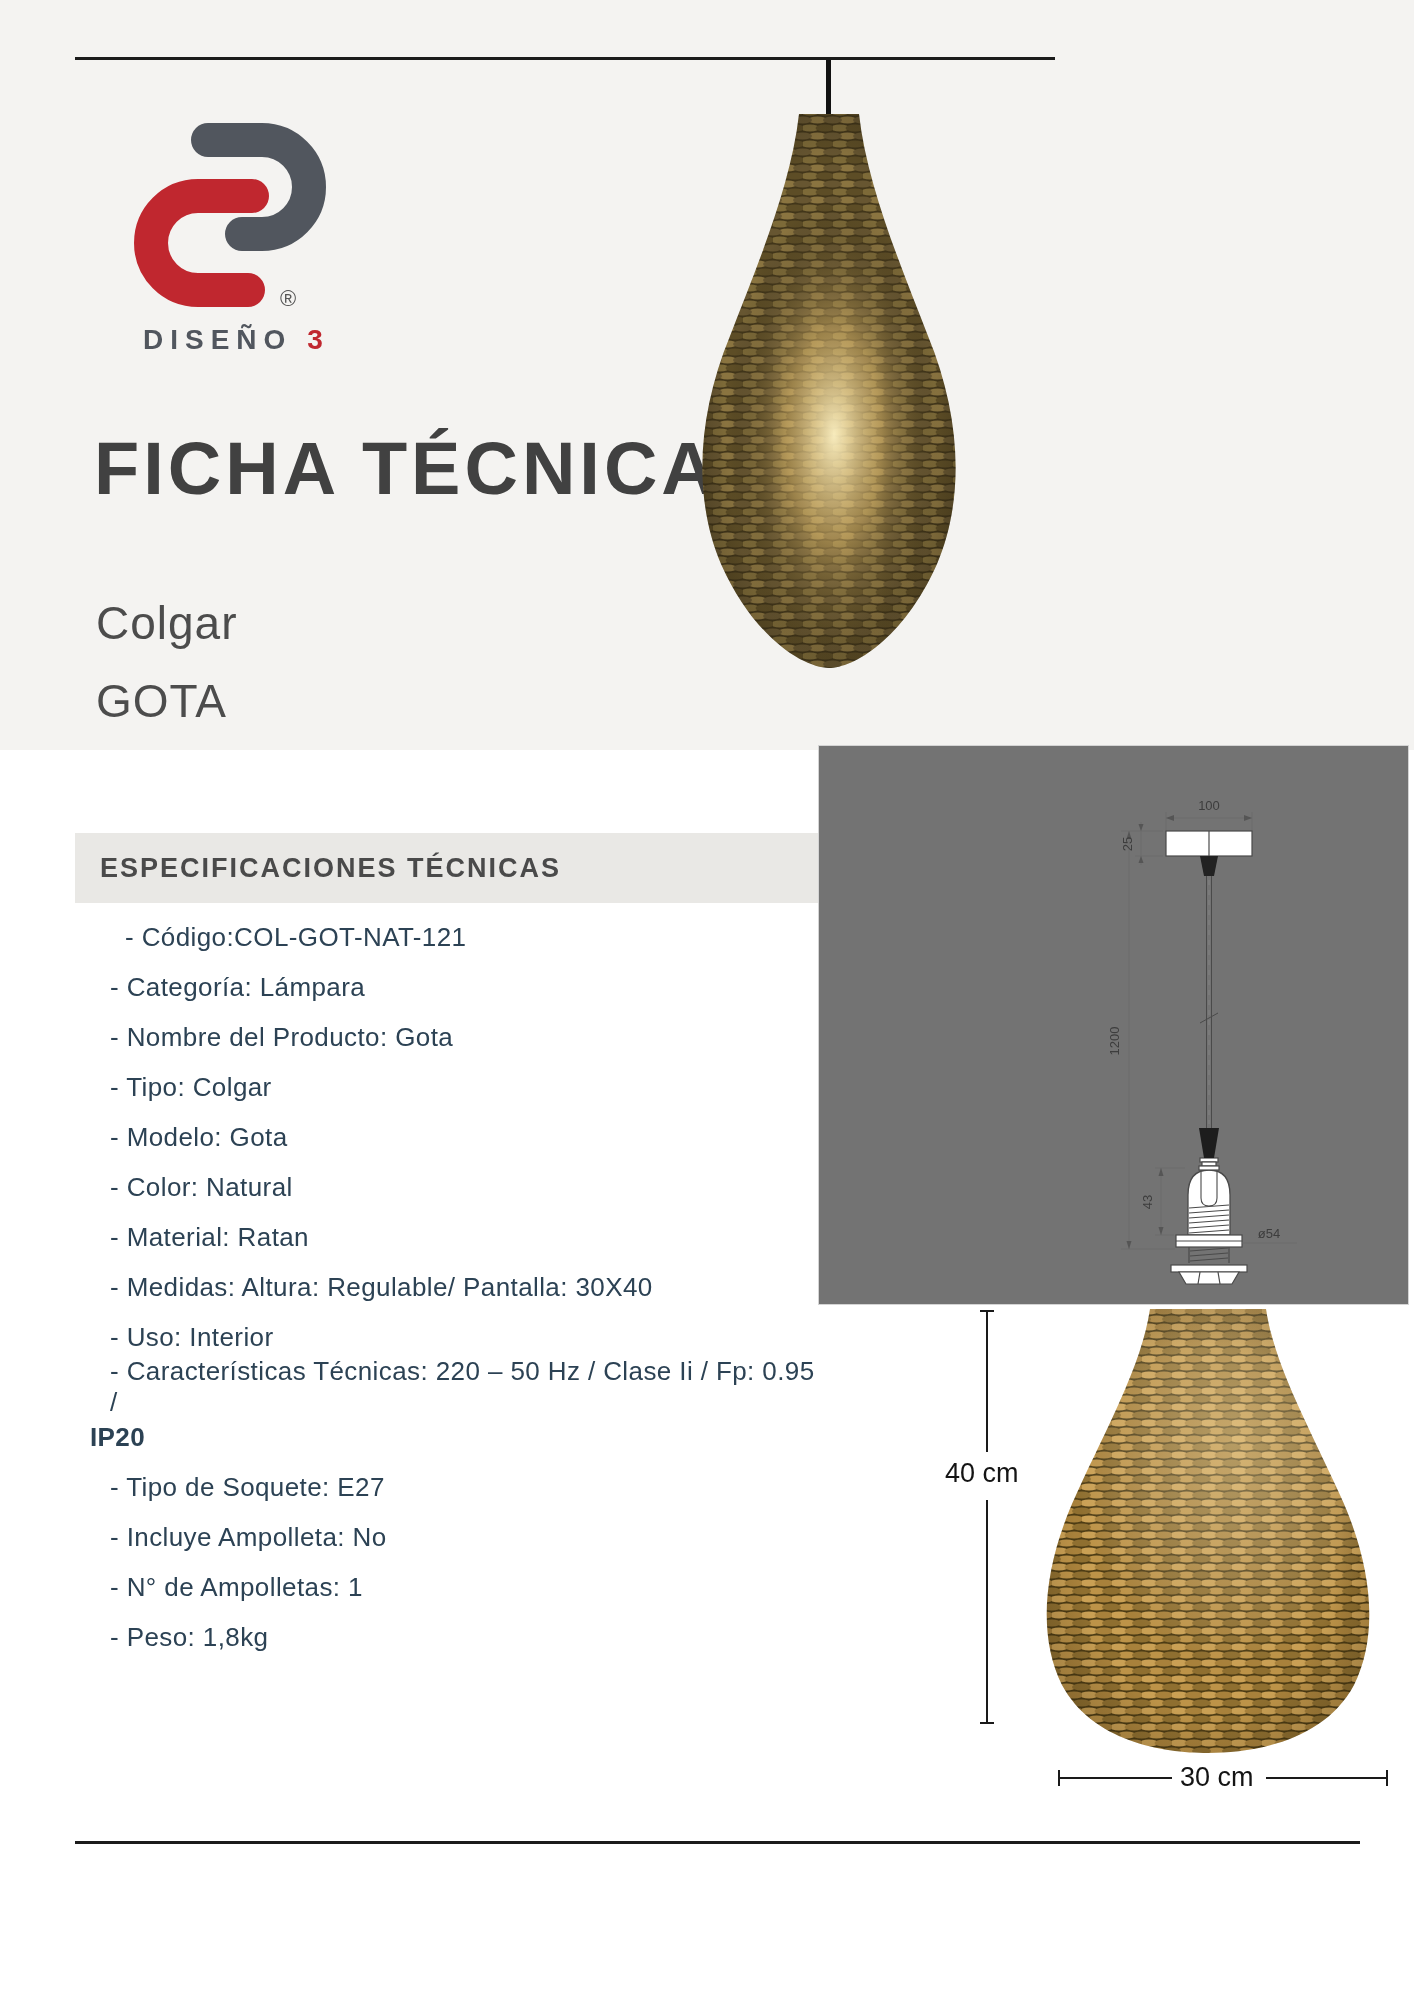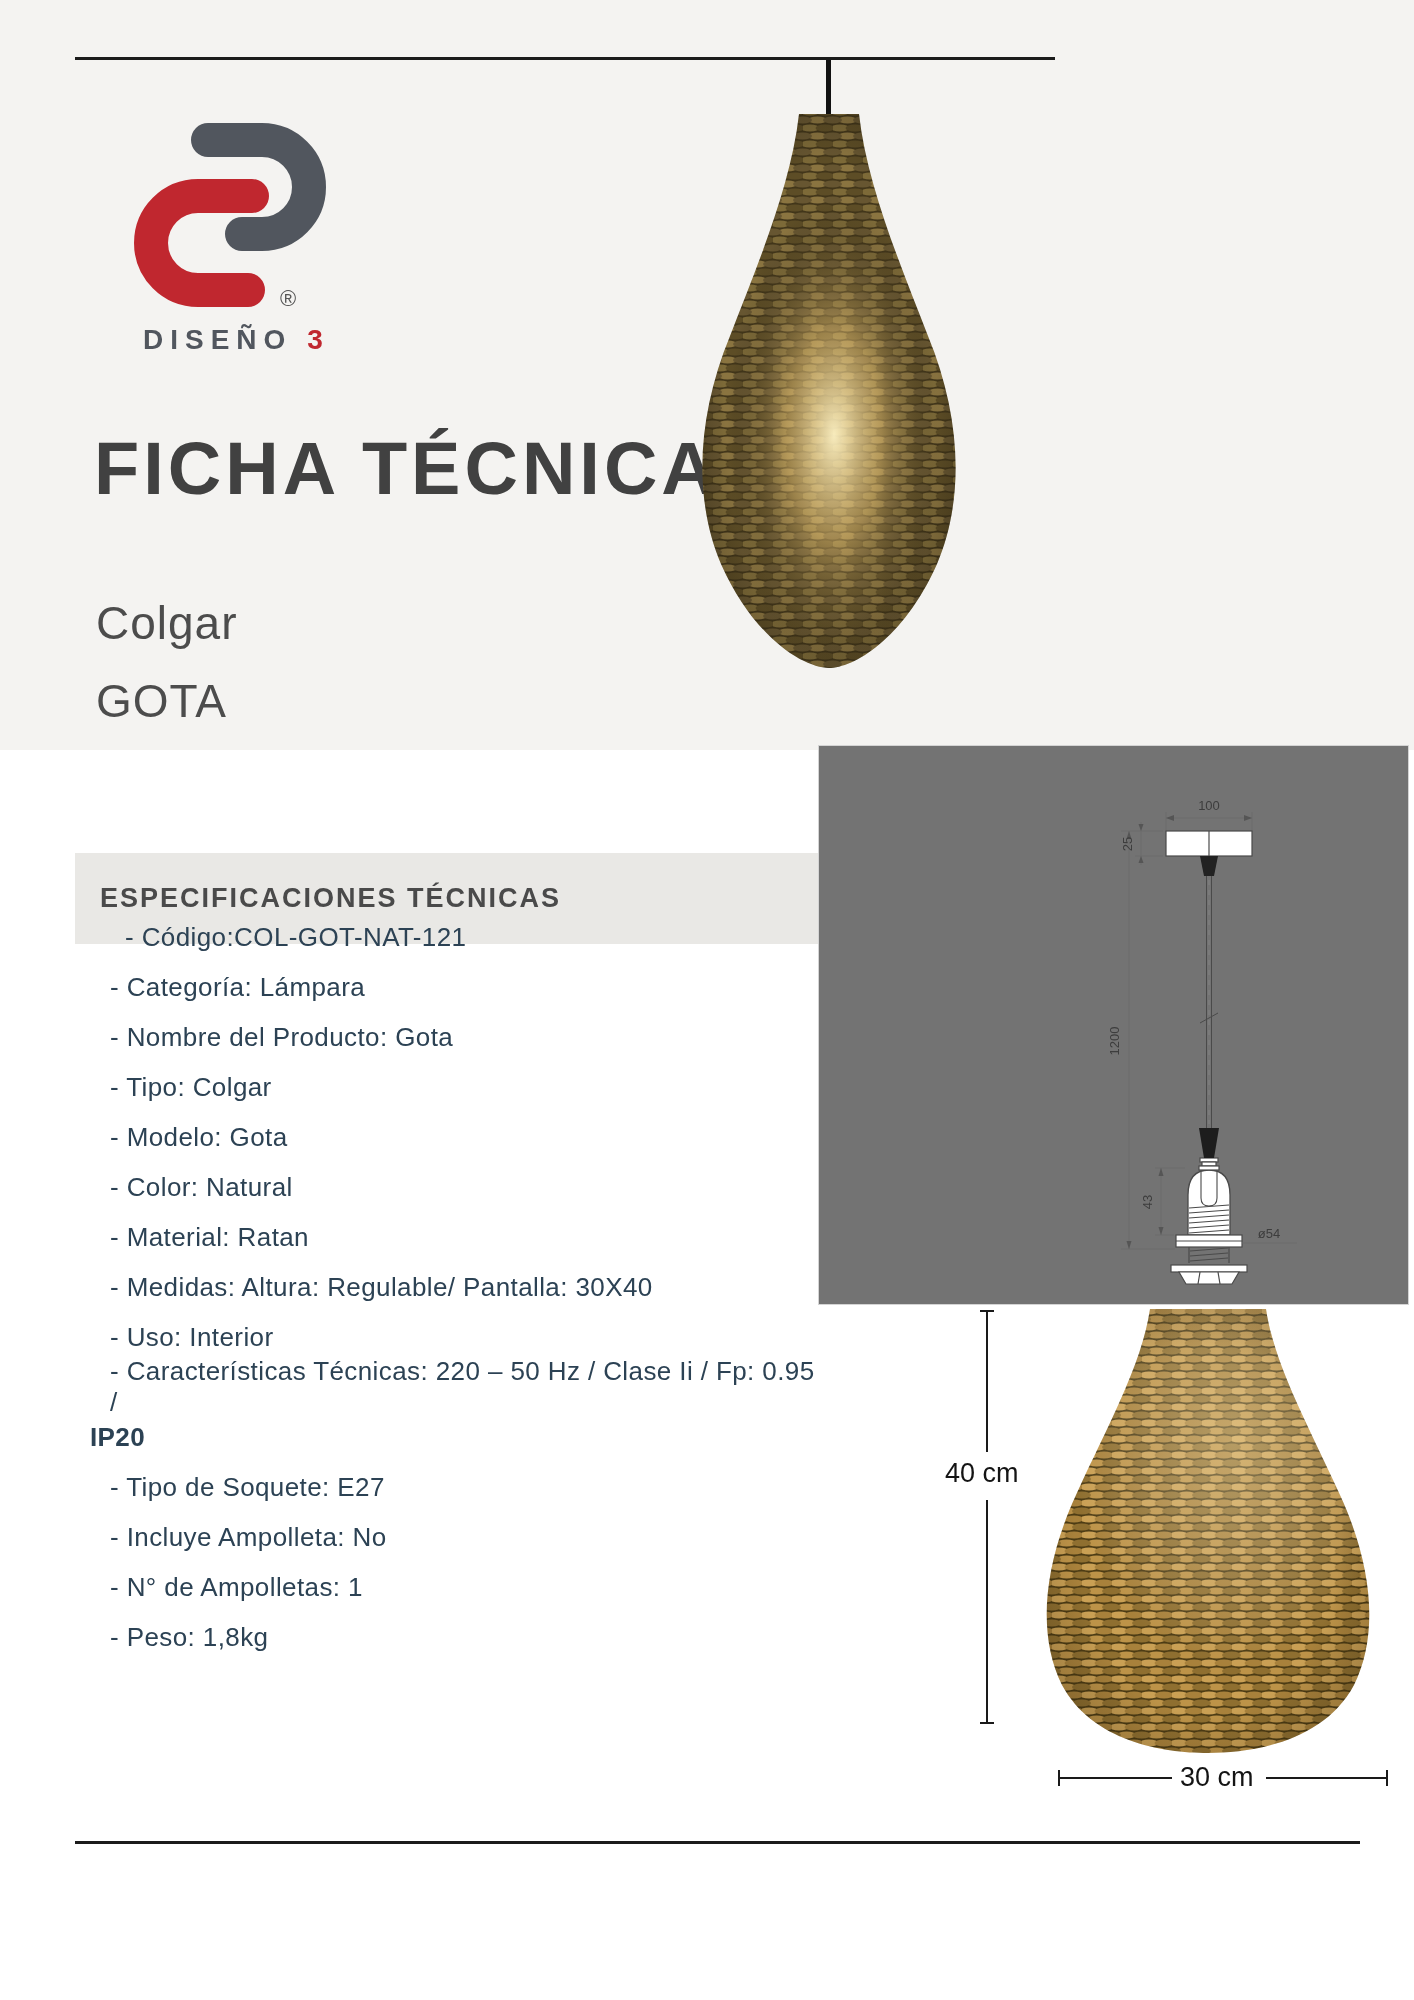--- a/index.html
+++ b/index.html
@@ -25,22 +25,22 @@
     letter-spacing:4px; color:#414141; white-space:nowrap;
   }
   .subtitle{
     position:absolute; left:96px; color:#4c4c4c; font-size:46px; font-weight:300;
     letter-spacing:1px; white-space:nowrap;text-align:center;
   }
   .subtitle.l1{top:596px;}
   .subtitle.l2{top:674px;}
 
   .section-bar{
-    position:absolute; left:75px; top:833px; width:787px; height:91px;
-    background:#e9e8e5; display:flex; align-items:center;margin-top:20px;
+    position:absolute; left:75px; top:833px; width:787px; height:70px;
+    background:#e9e8e5; display:flex; align-items:center;
   }
   .section-bar span{
     padding-left:25px; font-size:27px; font-weight:700; letter-spacing:2px; color:#4a4a4a;
   }
 
   .spec-list{position:absolute; left:88px; top:912px; width:730px; color:#2c4254;}
   .spec-row{height:50px; display:flex; align-items:center; font-size:26px; letter-spacing:0.4px;}
   .spec-row.ind-lg{padding-left:37px;}
   .spec-row.ind-md{padding-left:22px;}
   .spec-row.ind-none{padding-left:2px;font-weight:bold;}

